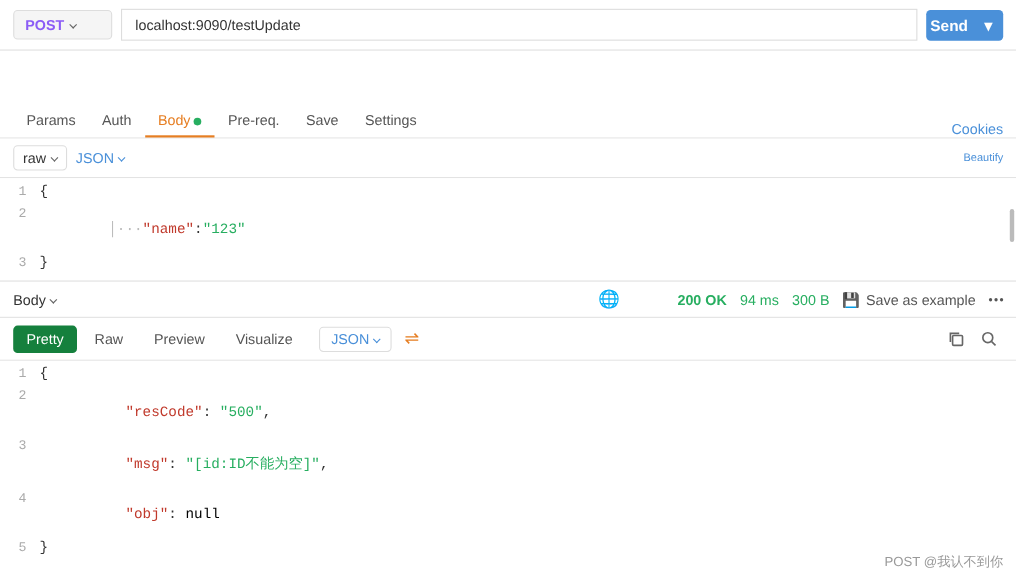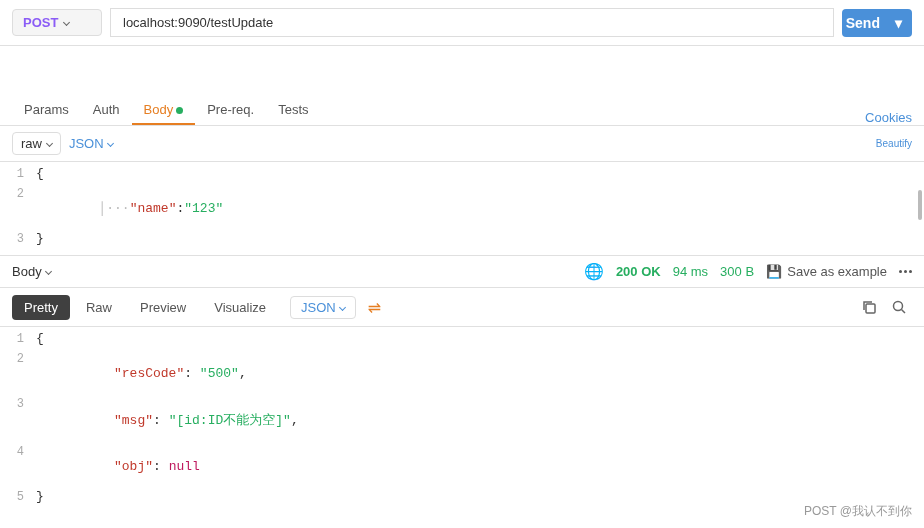--- a/index.html
+++ b/index.html
@@ -228,21 +228,21 @@
       margin-left: auto;
       display: flex;
       align-items: center;
       gap: 12px;
       font-size: 13px;
     }
     .globe-icon {
       font-size: 16px;
       color: #666;
     }
-    .status-ok { color: #27ae60; font-weight: 600; }
+    .status-ok { color: #27ae60; font-weight: 600; margin-left: 40px; }
     .status-time { color: #27ae60; font-weight: 500; }
     .status-size { color: #27ae60; font-weight: 500; }
     .save-example {
       display: flex;
       align-items: center;
       gap: 5px;
       color: #555;
       cursor: pointer;
       font-size: 13px;
     }
@@ -264,21 +264,21 @@
       gap: 4px;
     }
     .resp-tab {
       padding: 5px 12px;
       cursor: pointer;
       font-size: 13px;
       color: #555;
       border-radius: 4px;
     }
     .resp-tab.active {
-      background: #404040;
+      background: #15803d;
       color: #fff;
       text-align: center;
     }
     .resp-format {
       display: flex;
       align-items: center;
       gap: 4px;
       border: 1px solid #ddd;
       border-radius: 4px;
       padding: 3px 10px;
@@ -306,21 +306,21 @@
       font-size: 15px;
     }
 
     
     .response-code {
       background: #fff;
       font-family: 'Courier New', monospace;
       font-size: 13px;
       padding: 4px 0;
     }
-    .null-val { color: #be185d; text-align: center; }
+    .null-val { color: #000000; text-align: center; }
     .key-blue { color: #c0392b; }
 
     
     .watermark {
       position: fixed;
       bottom: 8px;
       right: 12px;
       font-size: 12px;
       color: #999;
     }
@@ -339,21 +339,22 @@
     <span class="send-btn-divider"></span>
     <span class="send-btn-arrow">▾</span>
   </button>
 </div>
 
 <div class="tabs-row">
   <div class="tab-item">Params</div>
   <div class="tab-item">Auth</div>
   <div class="tab-item active">Body<span class="tab-dot"></span></div>
   <div class="tab-item">Pre-req.</div>
-  <div class="tab-item">Tests</div>
+  <div class="tab-item">Save</div>
+  <div class="tab-item">Settings</div>
   <div class="tabs-spacer"></div>
   <div class="cookies-link">Cookies</div>
 </div>
 
 <div class="body-controls">
   <div class="raw-select">
     <span>raw</span>
     <span class="chevron-down"></span>
   </div>
   <div class="json-select">

